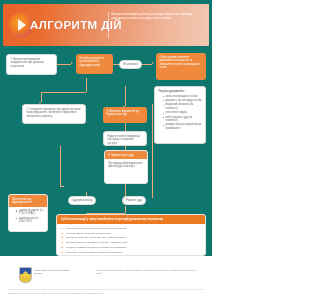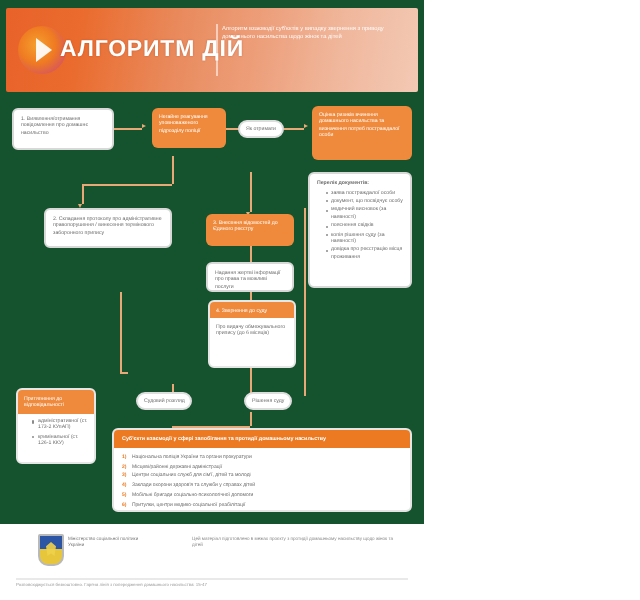--- a/index.html
+++ b/index.html
@@ -1,18 +1,18 @@
 <!DOCTYPE html>
 <html><head>
 <meta charset="utf-8">
 <style>
   html,body{margin:0;padding:0;background:#ffffff;}
   body{width:212px;height:300px;overflow:hidden;font-family:"Liberation Sans",sans-serif;
        color:#4a4a4a;-webkit-font-smoothing:none;}
-  .page{position:relative;width:212px;height:300px;background:#14532d;}
+  .page{position:relative;width:212px;height:256px;background:#0f766e;}
 
   
   .header{position:absolute;left:3px;top:4px;width:206px;height:42px;
     background:linear-gradient(100deg,#e8622a 0%,#ea6b2d 18%,#e98b5e 42%,#eda07c 62%,#f0b79c 80%,#f3c9b4 100%);
     border-radius:1px;overflow:hidden;}
   .hdr-logo{position:absolute;left:6px;top:9px;width:92px;height:24px;}
   .tri-badge{position:absolute;left:0;top:0;width:24px;height:24px;border-radius:50%;
     background:radial-gradient(circle at 40% 40%,#f5a02c 0%,#ef7a22 45%,#c9407f 100%);}
   .tri-badge::after{content:"";position:absolute;left:9px;top:6px;width:0;height:0;
     border-left:8px solid #ffffff;border-top:6px solid transparent;border-bottom:6px solid transparent;opacity:.92;}

